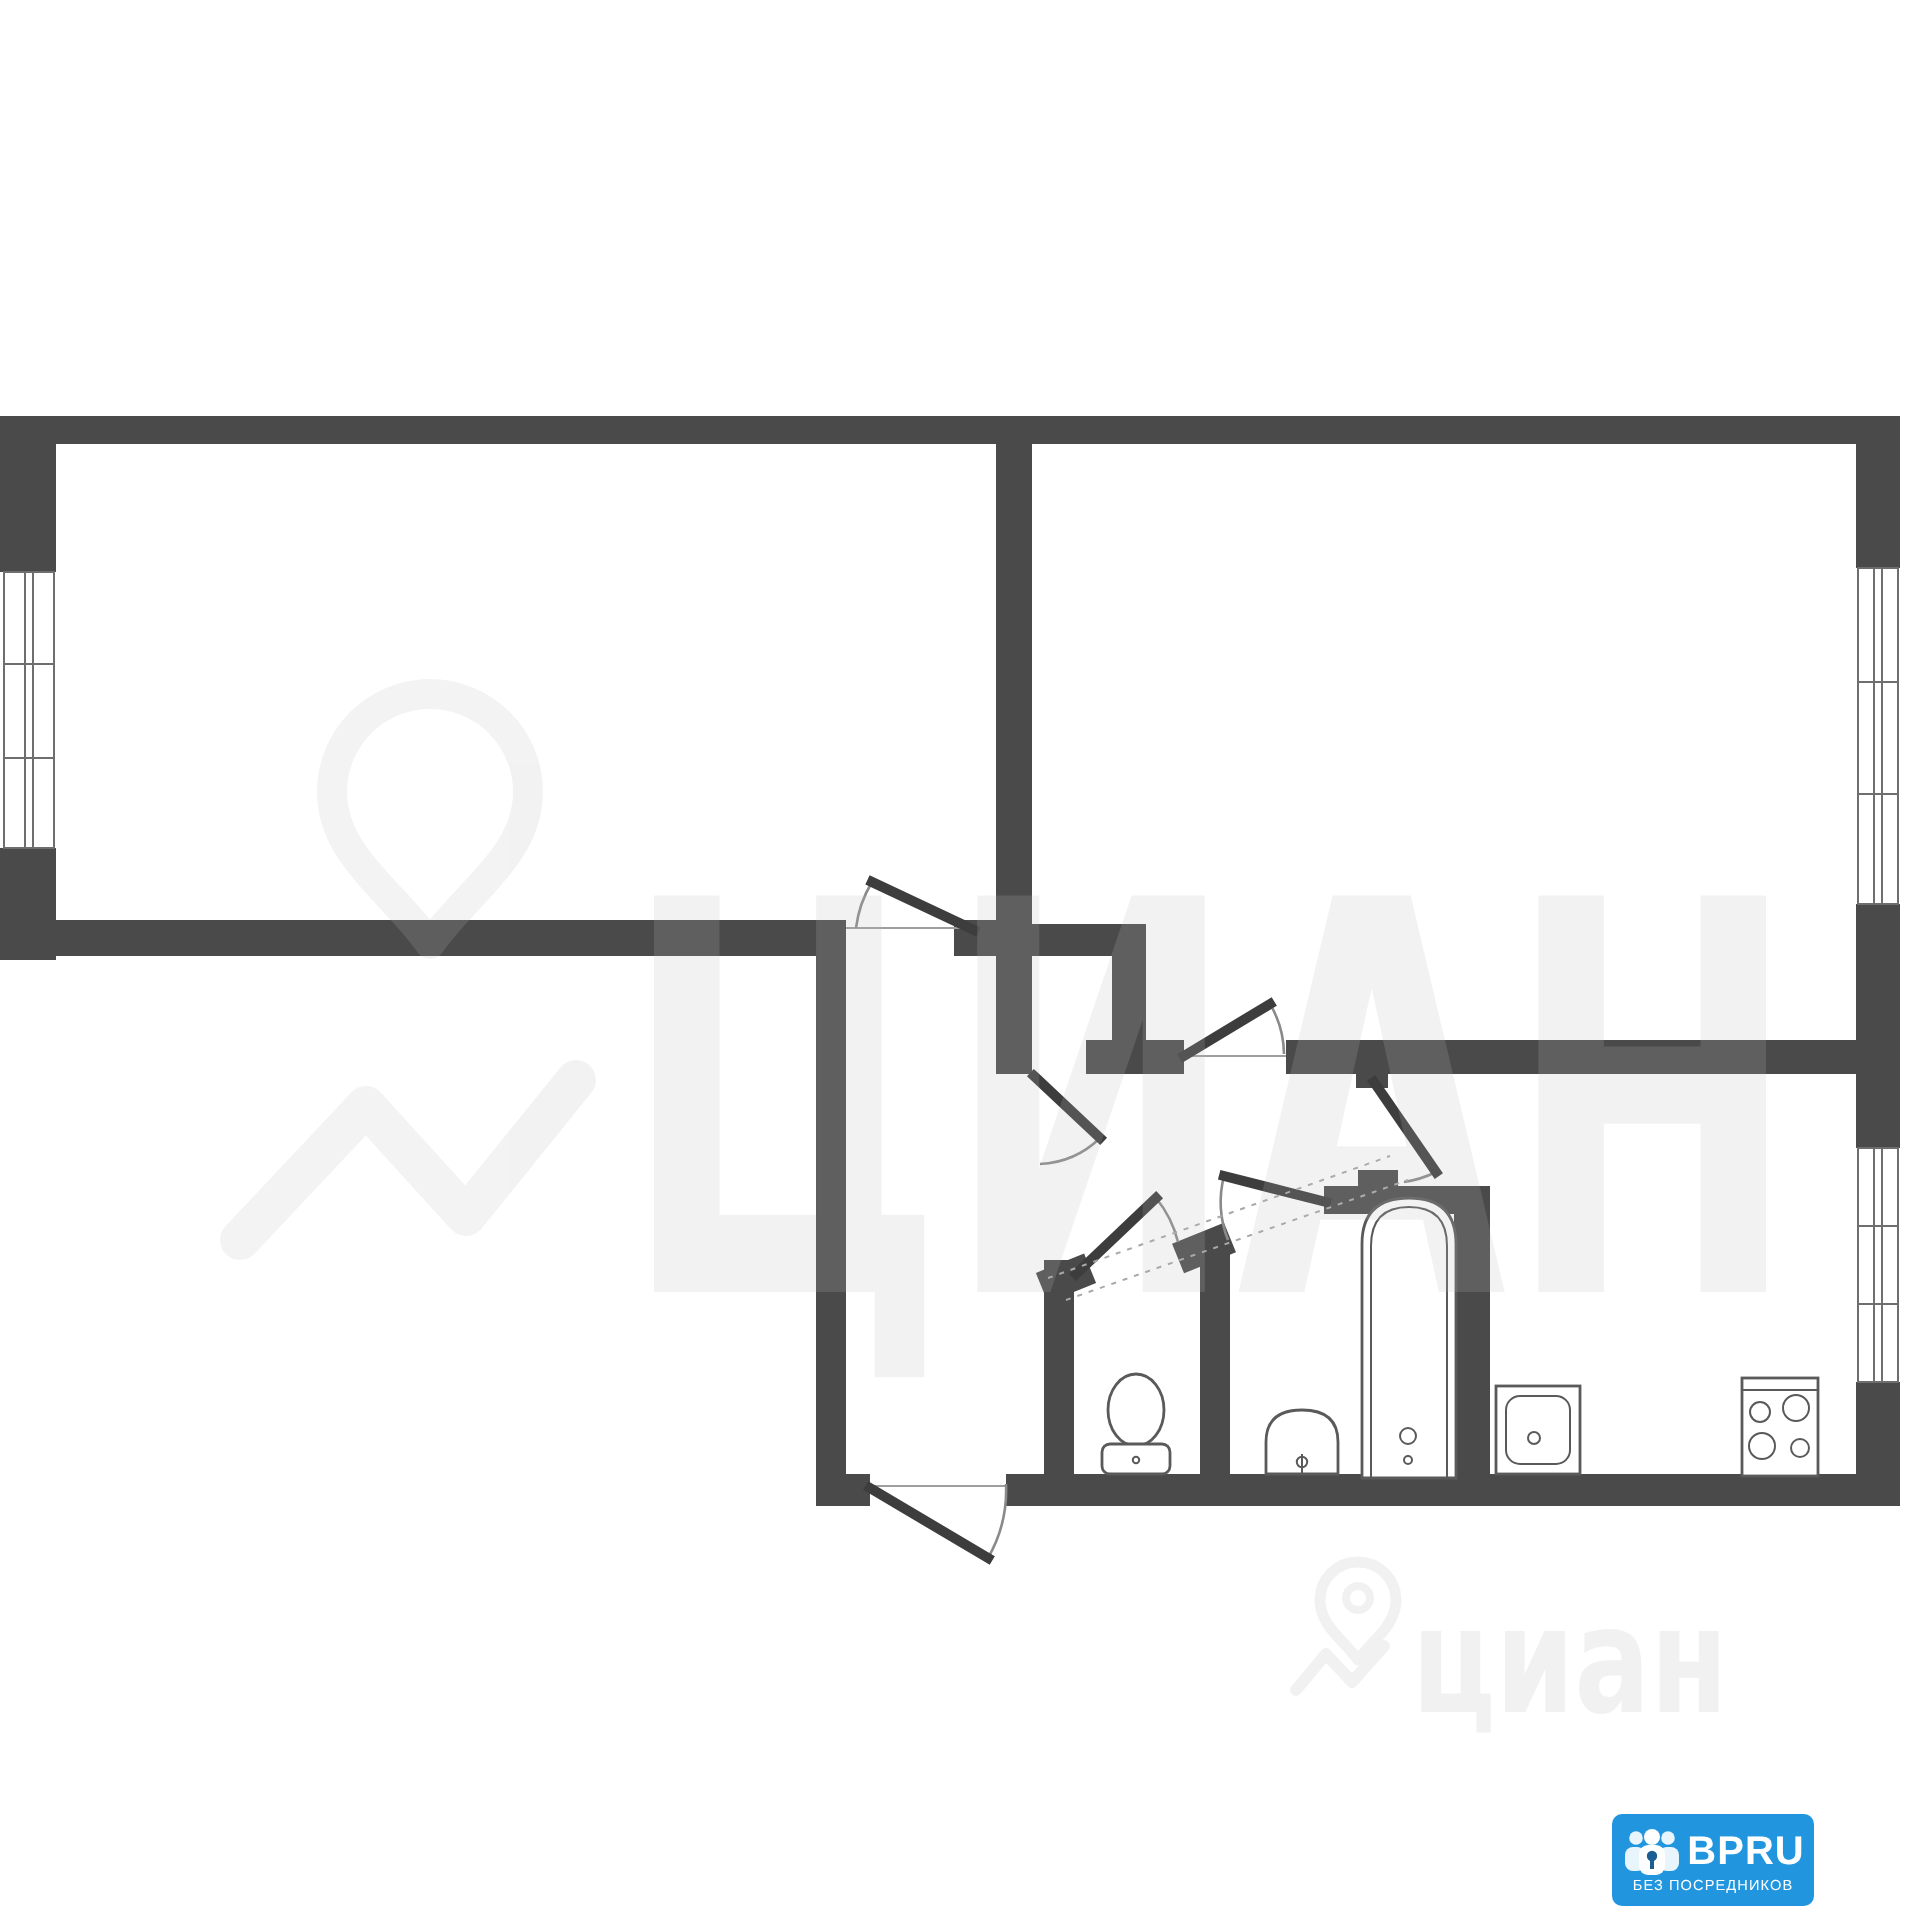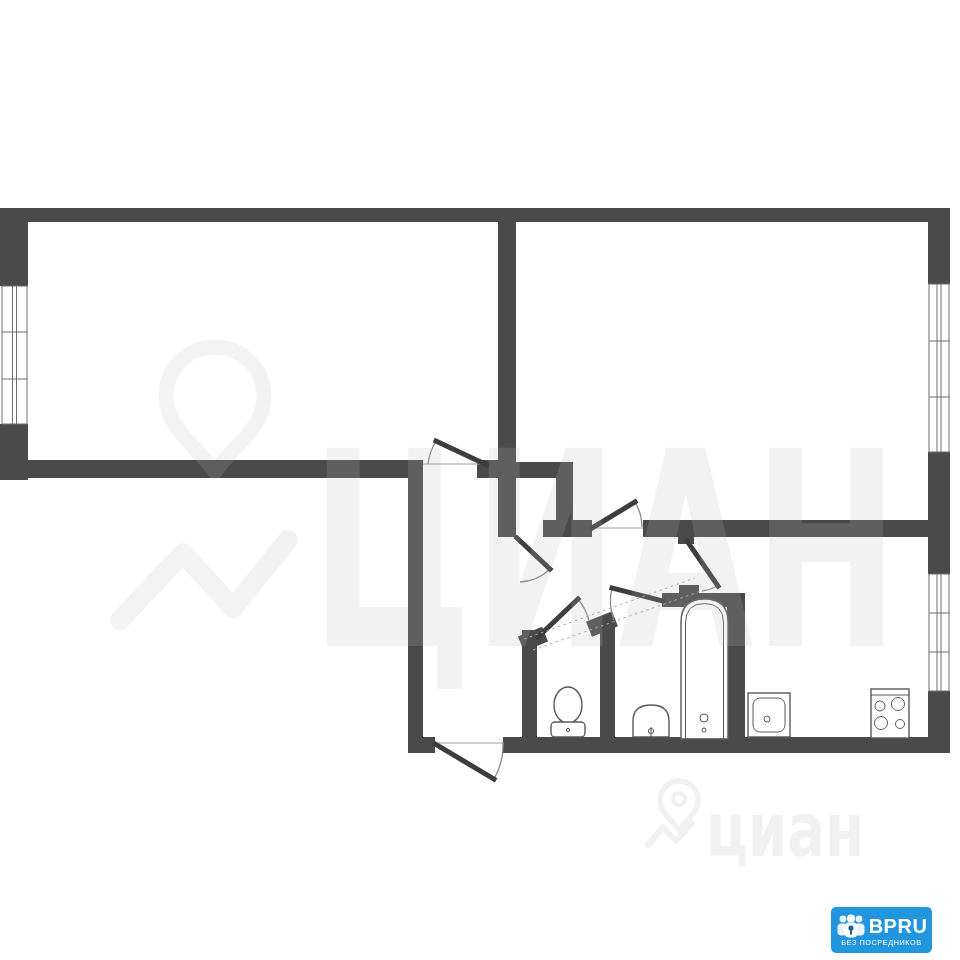--- a/index.html
+++ b/index.html
@@ -12,21 +12,21 @@
   .door-leaf{stroke:#3d3d3d;stroke-width:5;stroke-linecap:square;fill:none;}
   .door-arc{stroke:#8a8a8a;stroke-width:1.3;fill:none;}
   .door-sill{stroke:#9e9e9e;stroke-width:1;fill:none;}
   .guide-dotted{stroke:#a8a8a8;stroke-width:1;stroke-dasharray:2.5,3.5;fill:none;}
   .fixture{stroke:#5a5a5a;stroke-width:1.4;fill:#ffffff;}
   .fixture-thin{stroke:#5a5a5a;stroke-width:1;fill:none;}
   .wm{opacity:0.18;}
   .wm-stroke{stroke:#bdbdbd;fill:none;stroke-linecap:round;stroke-linejoin:round;}
   .wm-text{fill:#bdbdbd;font-family:"DejaVu Sans",sans-serif;font-weight:bold;}
   
-  #bpru-badge{position:absolute;left:831px;top:907px;width:101px;height:46px;
+  #bpru-badge{position:absolute;left:806px;top:907px;width:101px;height:46px;
     background:#2196df;border-radius:5px;color:#ffffff;box-sizing:border-box;
     display:flex;flex-direction:column;align-items:center;justify-content:center;}
   #bpru-badge .row{display:flex;align-items:center;gap:3px;line-height:1;}
   #bpru-badge .brand{font-size:20px;font-weight:bold;letter-spacing:0.5px;}
   #bpru-badge .tagline{font-size:7.3px;letter-spacing:0.55px;margin-top:0;white-space:nowrap;}
 </style>
 </head>
 <body>
 
 <div id="stage">

